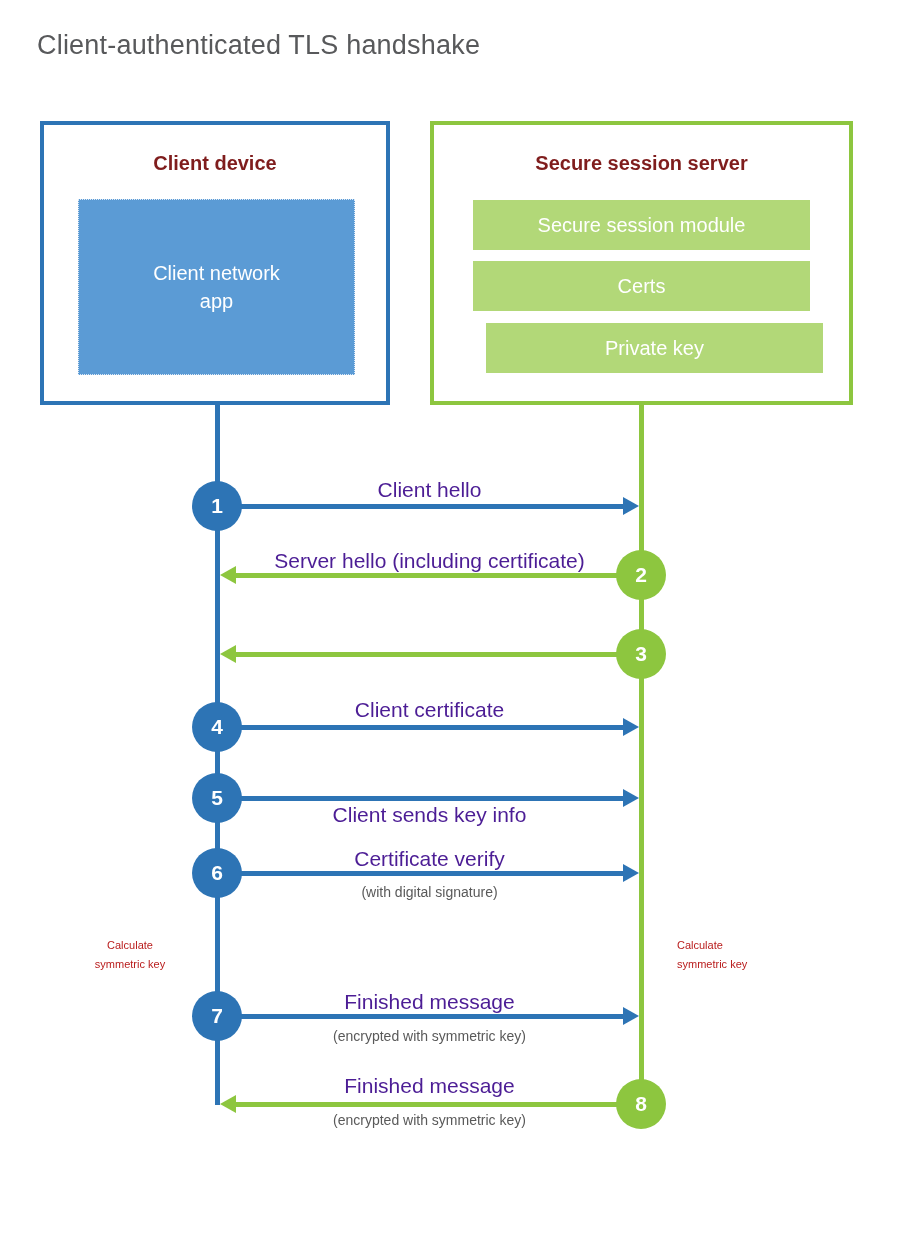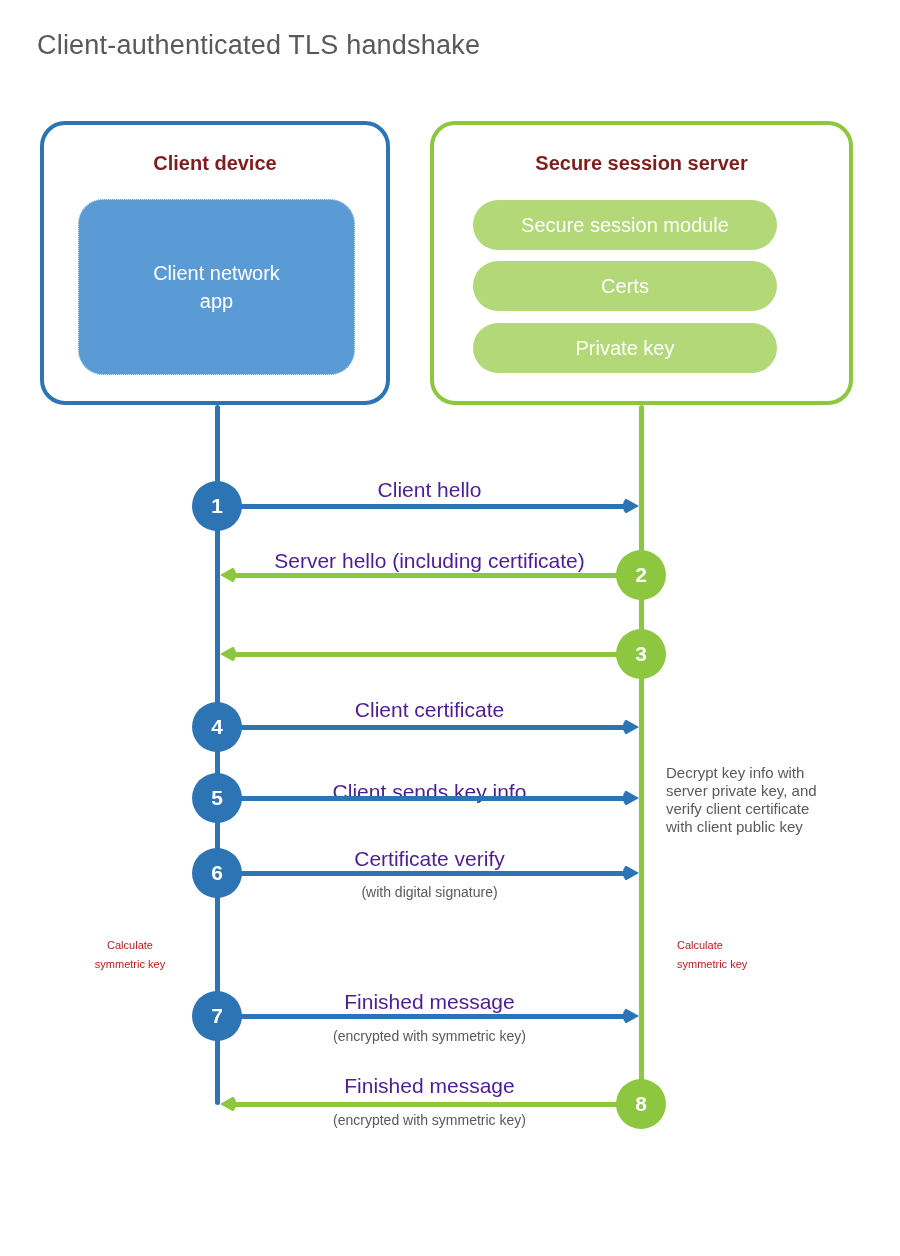--- a/index.html
+++ b/index.html
@@ -1,33 +1,33 @@
 <!DOCTYPE html>
 <html><head>
 <meta charset="utf-8">
 <style>
-  * { margin:0; padding:0; box-sizing:border-box;border-radius:25px; }
+  * { margin:0; padding:0; box-sizing:border-box; }
   body { background:#ffffff; font-family:"Liberation Sans", sans-serif; }
   .canvas { position:relative; width:900px; height:1256px; background:#ffffff; overflow:hidden; }
 
   .title { position:absolute; left:37px; top:30px; font-size:27px; font-weight:400; color:#58595b; letter-spacing:0.2px; }
 
   
   .device-box { position:absolute; border-style:solid; background:#fff; }
   .client-box { left:40px; top:121px; width:350px; height:284px; border:4px solid #2d74b5; }
   .server-box { left:430px; top:121px; width:423px; height:284px; border:4px solid #8dc63f; }
   .box-title { position:absolute; left:0; right:0; top:27px; text-align:center; font-size:20px; font-weight:bold; color:#7f1d1d; }
 
   .app-box { position:absolute; left:78px; top:199px; width:277px; height:176px; background:#5b9bd5;
              border:1px dotted #dce9f7; display:flex; align-items:center; justify-content:center;
              color:#ffffff; font-size:20px; text-align:center; white-space:pre-line; line-height:1.4; }
 
-  .module-bar { position:absolute; left:473px; width:304px; height:50px; background:#b2d878;
+  .module-bar { position:absolute; left:473px; width:337px; height:50px; background:#b2d878;
                 display:flex; align-items:center; justify-content:center; color:#ffffff; font-size:20px; }
-  .bar-0 { top:200px; } .bar-1 { top:261px; } .bar-2 { top:323px; }
+  .bar-0 { top:200px; } .bar-1 { top:261px; } .bar-2 { top:323px;margin-left:13px; }
 
   
   .lifeline { position:absolute; width:5px; z-index:1; }
   .client-line { left:215px; top:405px; height:700px; background:#2d74b5; }
   .server-line { left:639px; top:405px; height:699px; background:#8dc63f; }
 
   
   .arrow { position:absolute; left:220px; width:419px; height:5px; z-index:2; }
   .arrow .shaft { position:absolute; top:0; height:5px; }
   .arrow .head { position:absolute; top:-7px; width:0; height:0;
@@ -35,21 +35,21 @@
   .arrow-blue .shaft { left:0; right:13px; background:#2d74b5; }
   .arrow-blue .head { right:0; border-left:16px solid #2d74b5; }
   .arrow-green .shaft { left:13px; right:0; background:#8dc63f; }
   .arrow-green .head { left:0; border-right:16px solid #8dc63f; }
   .a1 { top:504px; } .a2 { top:573px; } .a3 { top:652px; } .a4 { top:725px; }
   .a5 { top:796px; } .a6 { top:871px; } .a7 { top:1014px; } .a8 { top:1102px; }
 
   
   .msg { position:absolute; left:220px; width:419px; text-align:center; font-size:21px; color:#4c1d95; z-index:2; }
   .l1 { top:478px; } .l2 { top:549px; } .l3 { top:628px; } .l4 { top:698px; }
-  .l5 { top:780px; } .l6 { top:847px; } .l7 { top:990px; } .l8 { top:1074px; }
+  .l5 { top:803px; } .l6 { top:847px; } .l7 { top:990px; } .l8 { top:1074px; }
   .msub { position:absolute; left:220px; width:419px; text-align:center; font-size:14px; color:#595959; z-index:2; }
   .sl5 { top:809px; } .sl6 { top:884px; } .sl7 { top:1028px; } .sl8 { top:1112px; }
 
   
   .circle { position:absolute; width:50px; height:50px; border-radius:50%; z-index:3;
             display:flex; align-items:center; justify-content:center;
             color:#ffffff; font-size:21px; font-weight:bold; }
   .c-blue { background:#2d74b5; } .c-green { background:#8dc63f; }
   .p1 { left:192px; top:481px; } .p2 { left:616px; top:550px; } .p3 { left:616px; top:629px; }
   .p4 { left:192px; top:702px; } .p5 { left:192px; top:773px; } .p6 { left:192px; top:848px; }
@@ -135,19 +135,18 @@
   <div class="circle c-blue p7">7</div>
 
   <div class="msg l8">Finished message</div>
   <div class="arrow arrow-green a8">
       <div class="shaft"></div>
       <div class="head"></div>
     </div>
   <div class="msub sl8">(encrypted with symmetric key)</div>
   <div class="circle c-green p8">8</div>
 
-  <div class="note">Decrypt key info with server private key, and verify client certificate with client public key</div>
   <div class="calc calc-left">Calculate
 symmetric key</div>
   <div class="calc calc-right">Calculate
 symmetric key</div>
 
 </div>
 
 </body></html>

